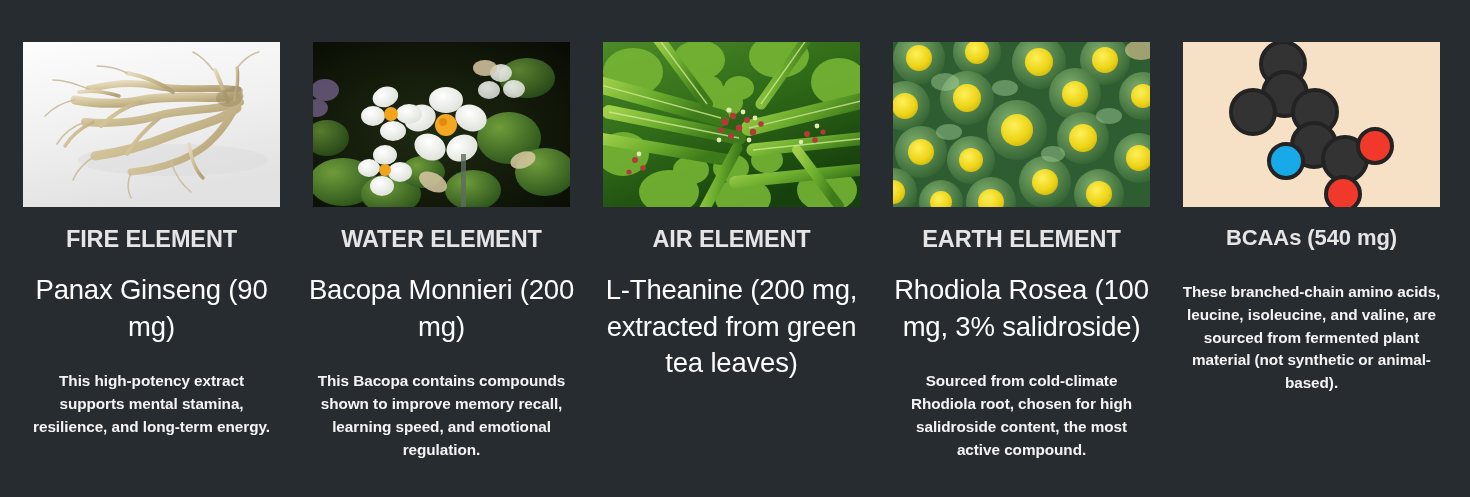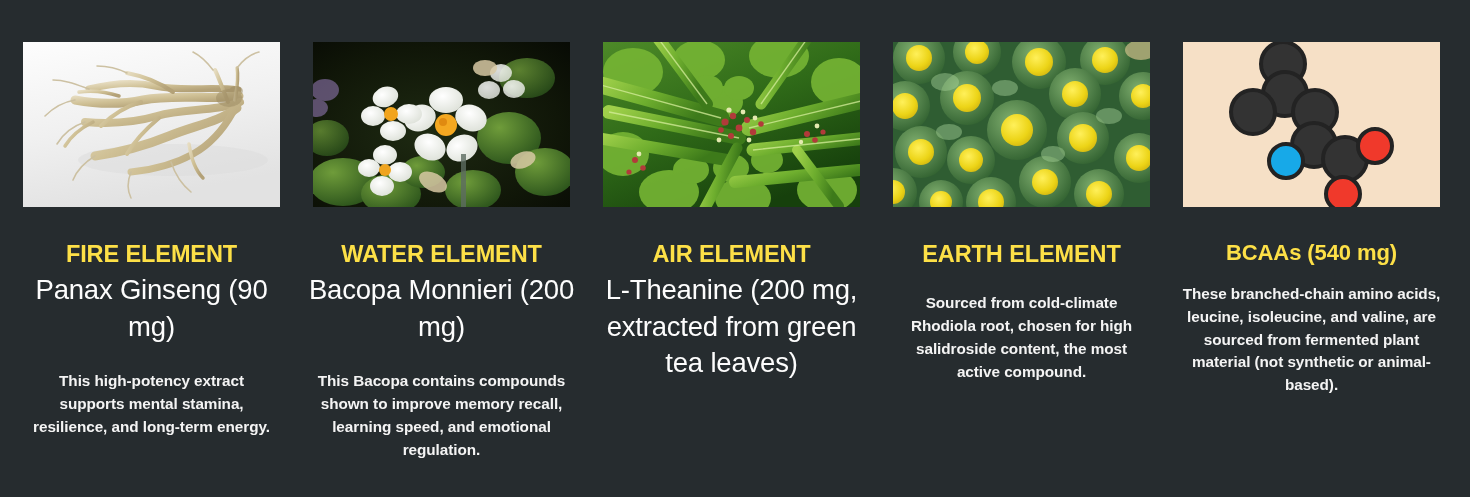--- a/index.html
+++ b/index.html
@@ -40,32 +40,32 @@
     height: 165px;
     overflow: hidden;
     position: relative;
     background: #1a1a1a;
     flex: none;
   }
   .thumb svg { display: block; width: 100%; height: 100%; }
 
   
   .eyebrow {
-    margin-top: 34px;
-    color: #fde047;
+    margin-top: 19px;
+    color: #e5e5e5;
     font-size: 23.5px;
     font-weight: 700;
     letter-spacing: -0.1px;
     line-height: 1.12;
     text-align: center;
     width: 100%;
   }
 
   .title {
-    margin-top: 5px;
+    margin-top: 20px;
     color: #fdfdfd;
     font-size: 27.5px;
     font-weight: 400;
     line-height: 1.33;
     text-align: center;
     width: 266px;
     letter-spacing: -0.2px;
   }
 
   .desc {
@@ -74,21 +74,21 @@
     font-size: 15.3px;
     font-weight: 700;
     line-height: 1.5;
     text-align: center;
     width: 248px;
     letter-spacing: -0.05px;
   }
 
   
   .card.no-title .eyebrow { font-size: 22px; }
-  .card.no-title .desc { margin-top: 17px; width: 262px; }
+  .card.no-title .desc { margin-top: 30px; width: 262px; }
 </style>
 </head>
 <body>
 
 <div class="grid">
 
   <div class="card">
     <div class="thumb">
       <svg viewBox="0 0 257 165" preserveAspectRatio="xMidYMid slice">
         <defs>
@@ -395,20 +395,21 @@
           <ellipse cx="52" cy="40" rx="14" ry="9"></ellipse>
           <ellipse cx="112" cy="46" rx="13" ry="8"></ellipse>
           <ellipse cx="216" cy="74" rx="13" ry="8"></ellipse>
           <ellipse cx="56" cy="90" rx="13" ry="8"></ellipse>
           <ellipse cx="160" cy="112" rx="12" ry="8"></ellipse>
         </g>
         <ellipse cx="248" cy="8" rx="16" ry="10" fill="#cfc08a" opacity="0.7"></ellipse>
       </svg>
     </div>
     <div class="eyebrow">EARTH ELEMENT</div>
+    <div class="title">Rhodiola Rosea (100 mg, 3% salidroside)</div>
     <div class="desc">Sourced from cold-climate Rhodiola root, chosen for high salidroside content, the most active compound.</div>
   </div>
 
   <div class="card no-title">
     <div class="thumb">
       <svg viewBox="0 0 257 165" preserveAspectRatio="xMidYMid slice">
         <rect width="257" height="165" fill="#f6e0c6"></rect>
         <g stroke="#333333" stroke-width="13" stroke-linecap="round" fill="none">
           <path d="M100 22 L 102 52"></path>
           <path d="M102 52 L 70 70"></path>

